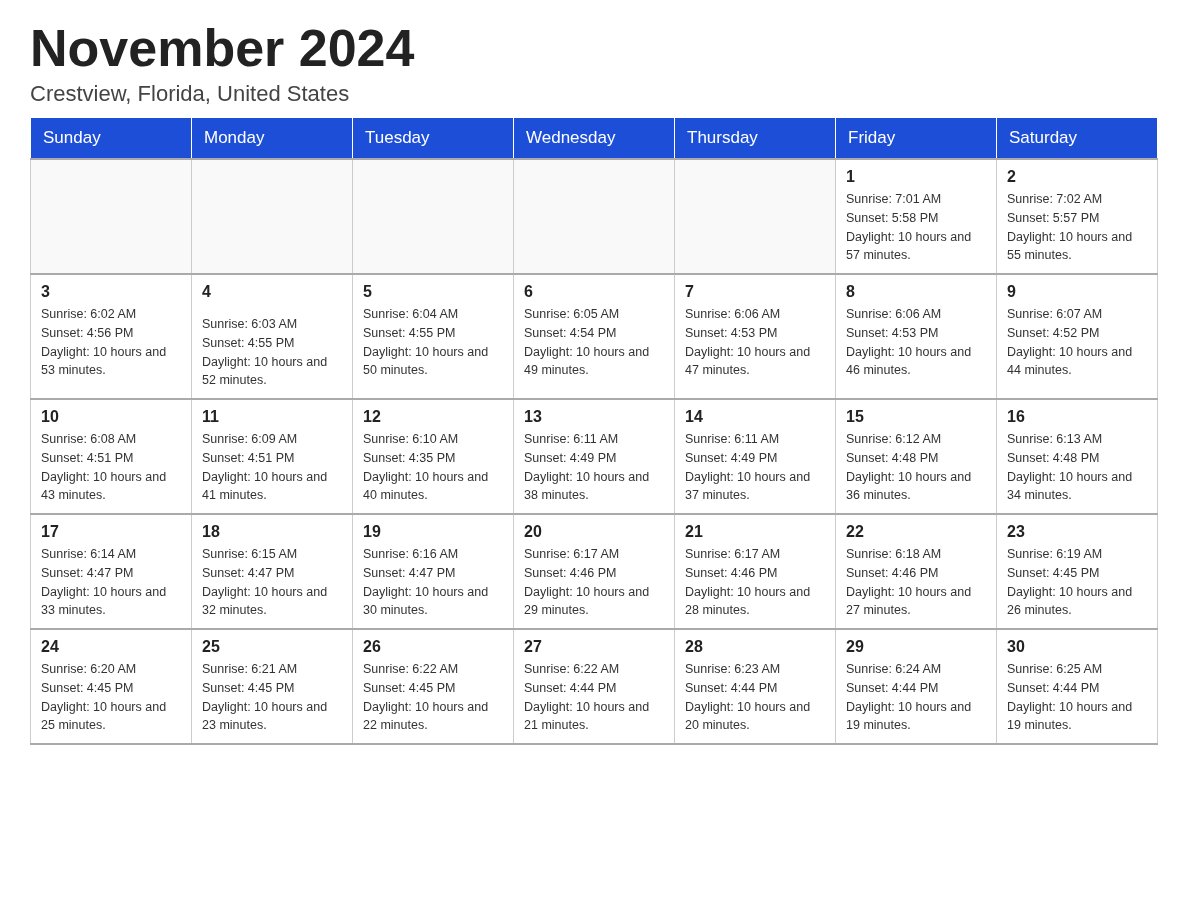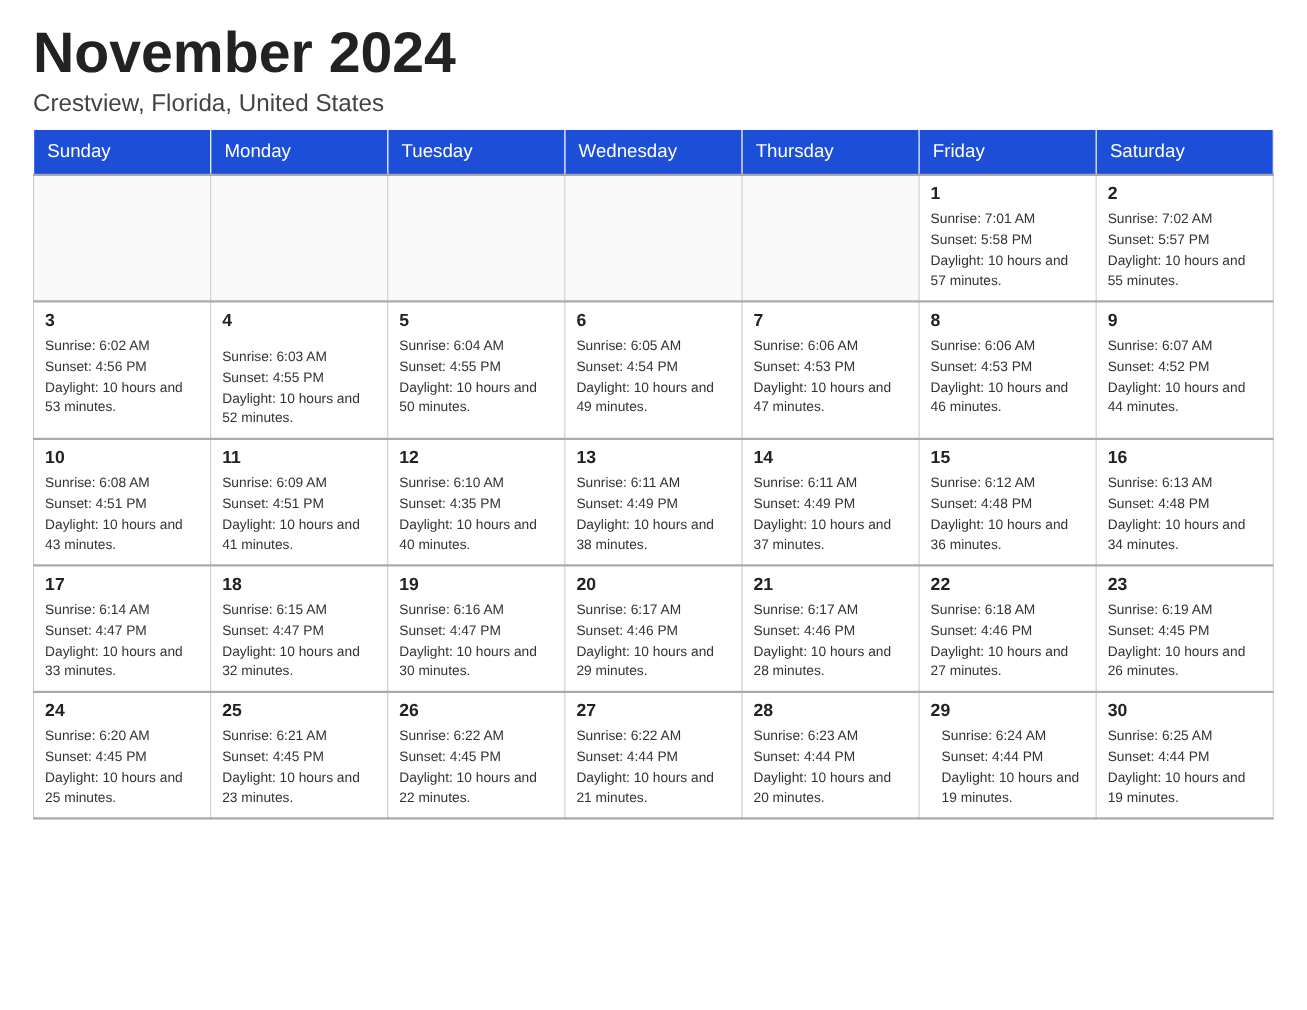--- a/index.html
+++ b/index.html
@@ -301,21 +301,21 @@
 Daylight: 10 hours and 21 minutes.</div>
         </td>
         <td>
           <span class="day-number">28</span>
           <div class="day-info" style="white-space: pre-line;">Sunrise: 6:23 AM
 Sunset: 4:44 PM
 Daylight: 10 hours and 20 minutes.</div>
         </td>
         <td>
           <span class="day-number">29</span>
-          <div class="day-info" style="white-space: pre-line; margin-left: 10px;">Sunrise: 6:24 AM
+          <div class="day-info" style="white-space: pre-line;">Sunrise: 6:24 AM
 Sunset: 4:44 PM
 Daylight: 10 hours and 19 minutes.</div>
         </td>
         <td>
           <span class="day-number">30</span>
           <div class="day-info" style="white-space: pre-line;">Sunrise: 6:25 AM
 Sunset: 4:44 PM
 Daylight: 10 hours and 19 minutes.</div>
         </td>
       </tr>

